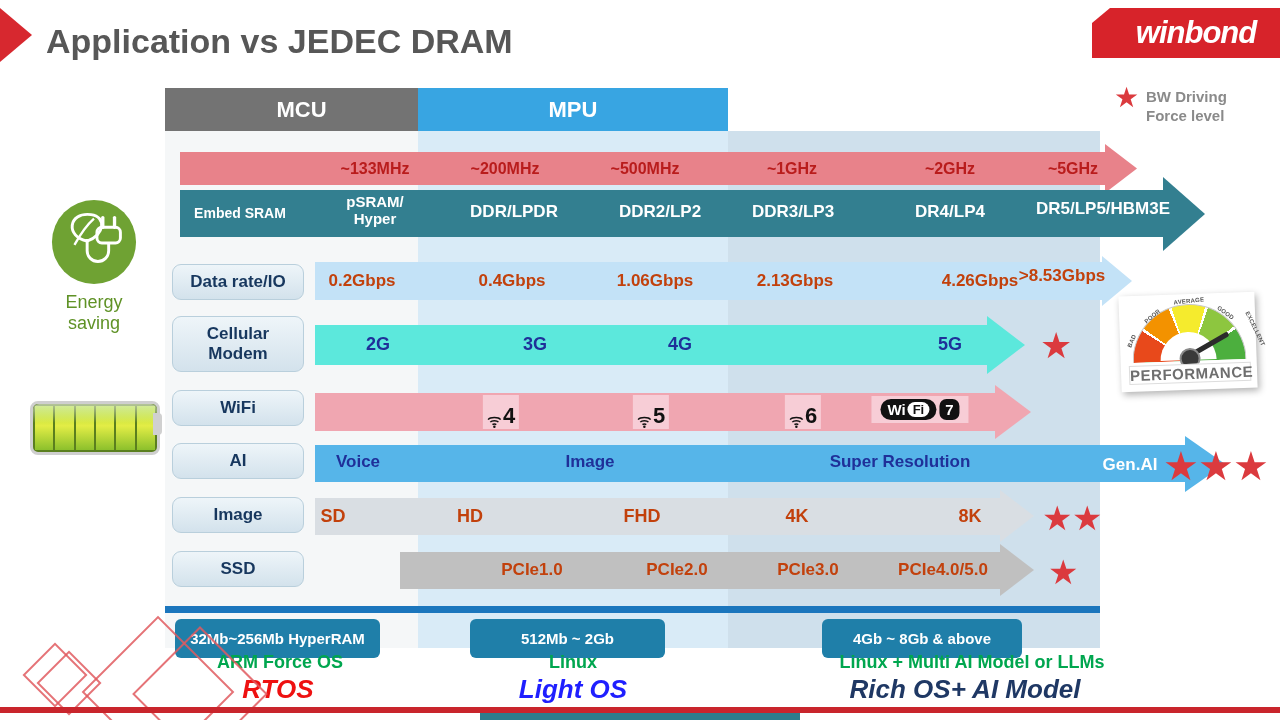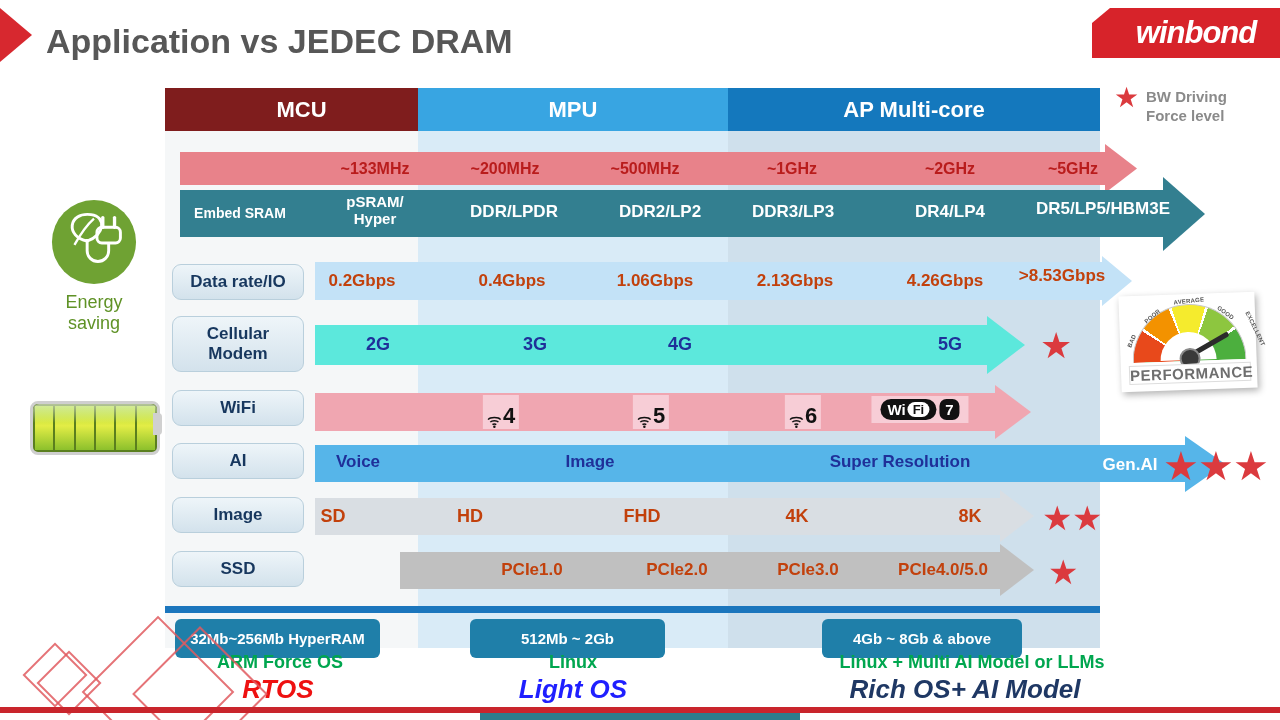--- a/index.html
+++ b/index.html
@@ -46,23 +46,22 @@
 
   <div class="abs" style="left:1092px;top:8px;width:200px;height:50px;background:#d7232a;clip-path:polygon(9% 0,100% 0,100% 100%,0 100%,0 30%);
               display:flex;align-items:center;justify-content:center;">
     <span style="color:#fff;font-weight:bold;font-style:italic;font-size:31px;letter-spacing:-1px;padding-left:8px;">winbond</span>
   </div>
 
   <span class="star" style="left:1114px;top:84px;font-size:28px;">★</span>
   <div class="abs" style="left:1146px;top:88px;width:110px;color:#8a8a8a;font-weight:bold;font-size:15px;white-space:pre-line;line-height:1.25;">BW Driving
 Force level</div>
 
-  <div class="colhead" style="left:165px;width:273px;background:#7f1d1d;">MCU</div>
+  <div class="colhead" style="left:165px;width:273px;background:#737373;">MCU</div>
   <div class="colhead" style="left:418px;width:310px;background:#38a5e2;">MPU</div>
-  <div class="colhead" style="left:728px;width:372px;background:#1478bd;">AP Multi-core</div>
 
   <div class="coltint" style="left:165px;width:253px;background:#f5f7f8;"></div>
   <div class="coltint" style="left:418px;width:310px;background:#d9ebf7;"></div>
   <div class="coltint" style="left:728px;width:372px;background:#cfe0ec;"></div>
 
   <div class="bar" style="left:180px;top:152px;width:925px;height:33px;background:#e8828a;"></div>
   <div class="head" style="left:1105px;top:144px;width:32px;height:49px;background:#e8828a;"></div>
   <span class="freq-label" style="left:375px;top:160px;">~133MHz</span>
   <span class="freq-label" style="left:505px;top:160px;">~200MHz</span>
   <span class="freq-label" style="left:645px;top:160px;">~500MHz</span>
@@ -81,21 +80,21 @@
   <span class="dram-label" style="left:950px;top:203px;">DR4/LP4</span>
   <span class="dram-label" style="left:1103px;top:200px;">DR5/LP5/HBM3E</span>
 
   <div class="pill" style="top:264px;height:34px;">Data rate/IO</div>
   <div class="bar" style="left:315px;top:262px;width:787px;height:38px;background:#c3e2f7;"></div>
   <div class="head" style="left:1102px;top:256px;width:30px;height:50px;background:#c3e2f7;"></div>
   <span class="val" style="left:362px;top:271px;font-size:17px;">0.2Gbps</span>
   <span class="val" style="left:512px;top:271px;font-size:17px;text-align:right;">0.4Gbps</span>
   <span class="val" style="left:655px;top:271px;font-size:17px;">1.06Gbps</span>
   <span class="val" style="left:795px;top:271px;font-size:17px;">2.13Gbps</span>
-  <span class="val" style="left:945px;top:271px;font-size:17px;">4.26Gbps</span>
+  <span class="val" style="left:980px;top:271px;font-size:17px;">4.26Gbps</span>
   <span class="val" style="left:1062px;top:266px;font-size:17px;">&gt;8.53Gbps</span>
 
   <div class="pill" style="top:316px;height:54px;">Cellular
 Modem</div>
   <div class="bar" style="left:315px;top:325px;width:672px;height:40px;background:#5ce8dc;"></div>
   <div class="head" style="left:987px;top:316px;width:38px;height:58px;background:#5ce8dc;"></div>
   <span class="val navy" style="left:378px;top:334px;font-size:18px;">2G</span>
   <span class="val navy" style="left:535px;top:334px;font-size:18px;">3G</span>
   <span class="val navy" style="left:680px;top:334px;font-size:18px;">4G</span>
   <span class="val navy" style="left:950px;top:334px;font-size:18px;">5G</span>

